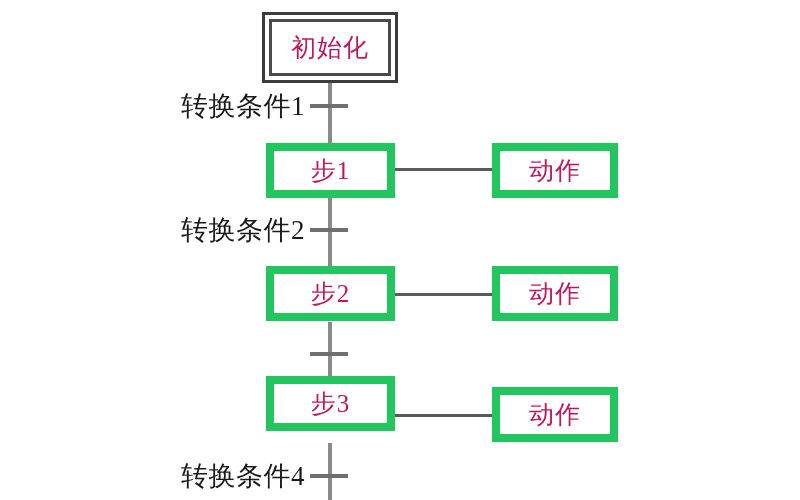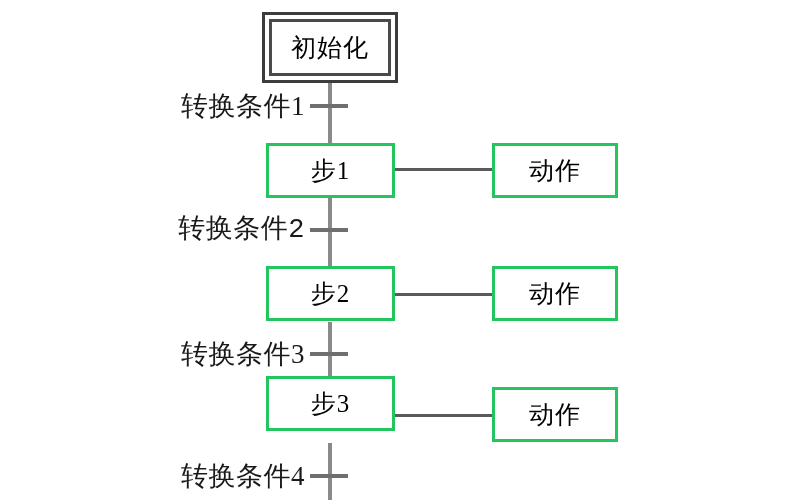--- a/index.html
+++ b/index.html
@@ -31,29 +31,29 @@
   .hconn {
     position: absolute;
     height: 3px;
     background: #5a5a5a;
   }
 
   
   .box {
     position: absolute;
     background: #ffffff;
-    border: 3px solid #22c55e;
+    border: 8px solid #22c55e;
     box-sizing: border-box;
     display: flex;
     align-items: center;
     justify-content: center;
   }
   .box .lbl {
     font-size: 25px;
-    color: #000000;
+    color: #be185d;
     line-height: 1;
     letter-spacing: 1px;
     white-space: nowrap;
   }
 
   
   .box-initial {
     left: 262px;
     top: 12px;
     width: 136px;
@@ -95,22 +95,21 @@
   <div class="trunk" style="top:197px; height:69px;"></div>
   <div class="trunk" style="top:322px; height:65px;"></div>
   <div class="trunk" style="top:443px; height:57px;"></div>
 
   <div class="tick" style="left:310px; top:104px; width:38px;"></div>
   <div class="tick" style="left:310px; top:228px; width:38px;"></div>
   <div class="tick" style="left:310px; top:352px; width:38px;"></div>
   <div class="tick" style="left:310px; top:474px; width:38px;"></div>
 
   <div class="cond" style="left:105px; top:93px;  width:200px;">转换条件1</div>
-  <div class="cond" style="left:105px; top:217px; width:200px;font-family:Liberation Mono, monospace;">转换条件2</div>
-  <div class="cond" style="left:105px; top:341px; width:200px;">转换条件3</div>
+  <div class="cond" style="left:105px; top:217px; width:200px;">转换条件2</div>
   <div class="cond" style="left:105px; top:463px; width:200px;">转换条件4</div>
 
   <div class="box box-initial">
     <div class="inner">
       <span class="lbl">初始化</span>
     </div>
   </div>
 
   <div class="hconn" style="left:394px; top:168px; width:99px;"></div>
   <div class="box box-step" style="top:143px;">

